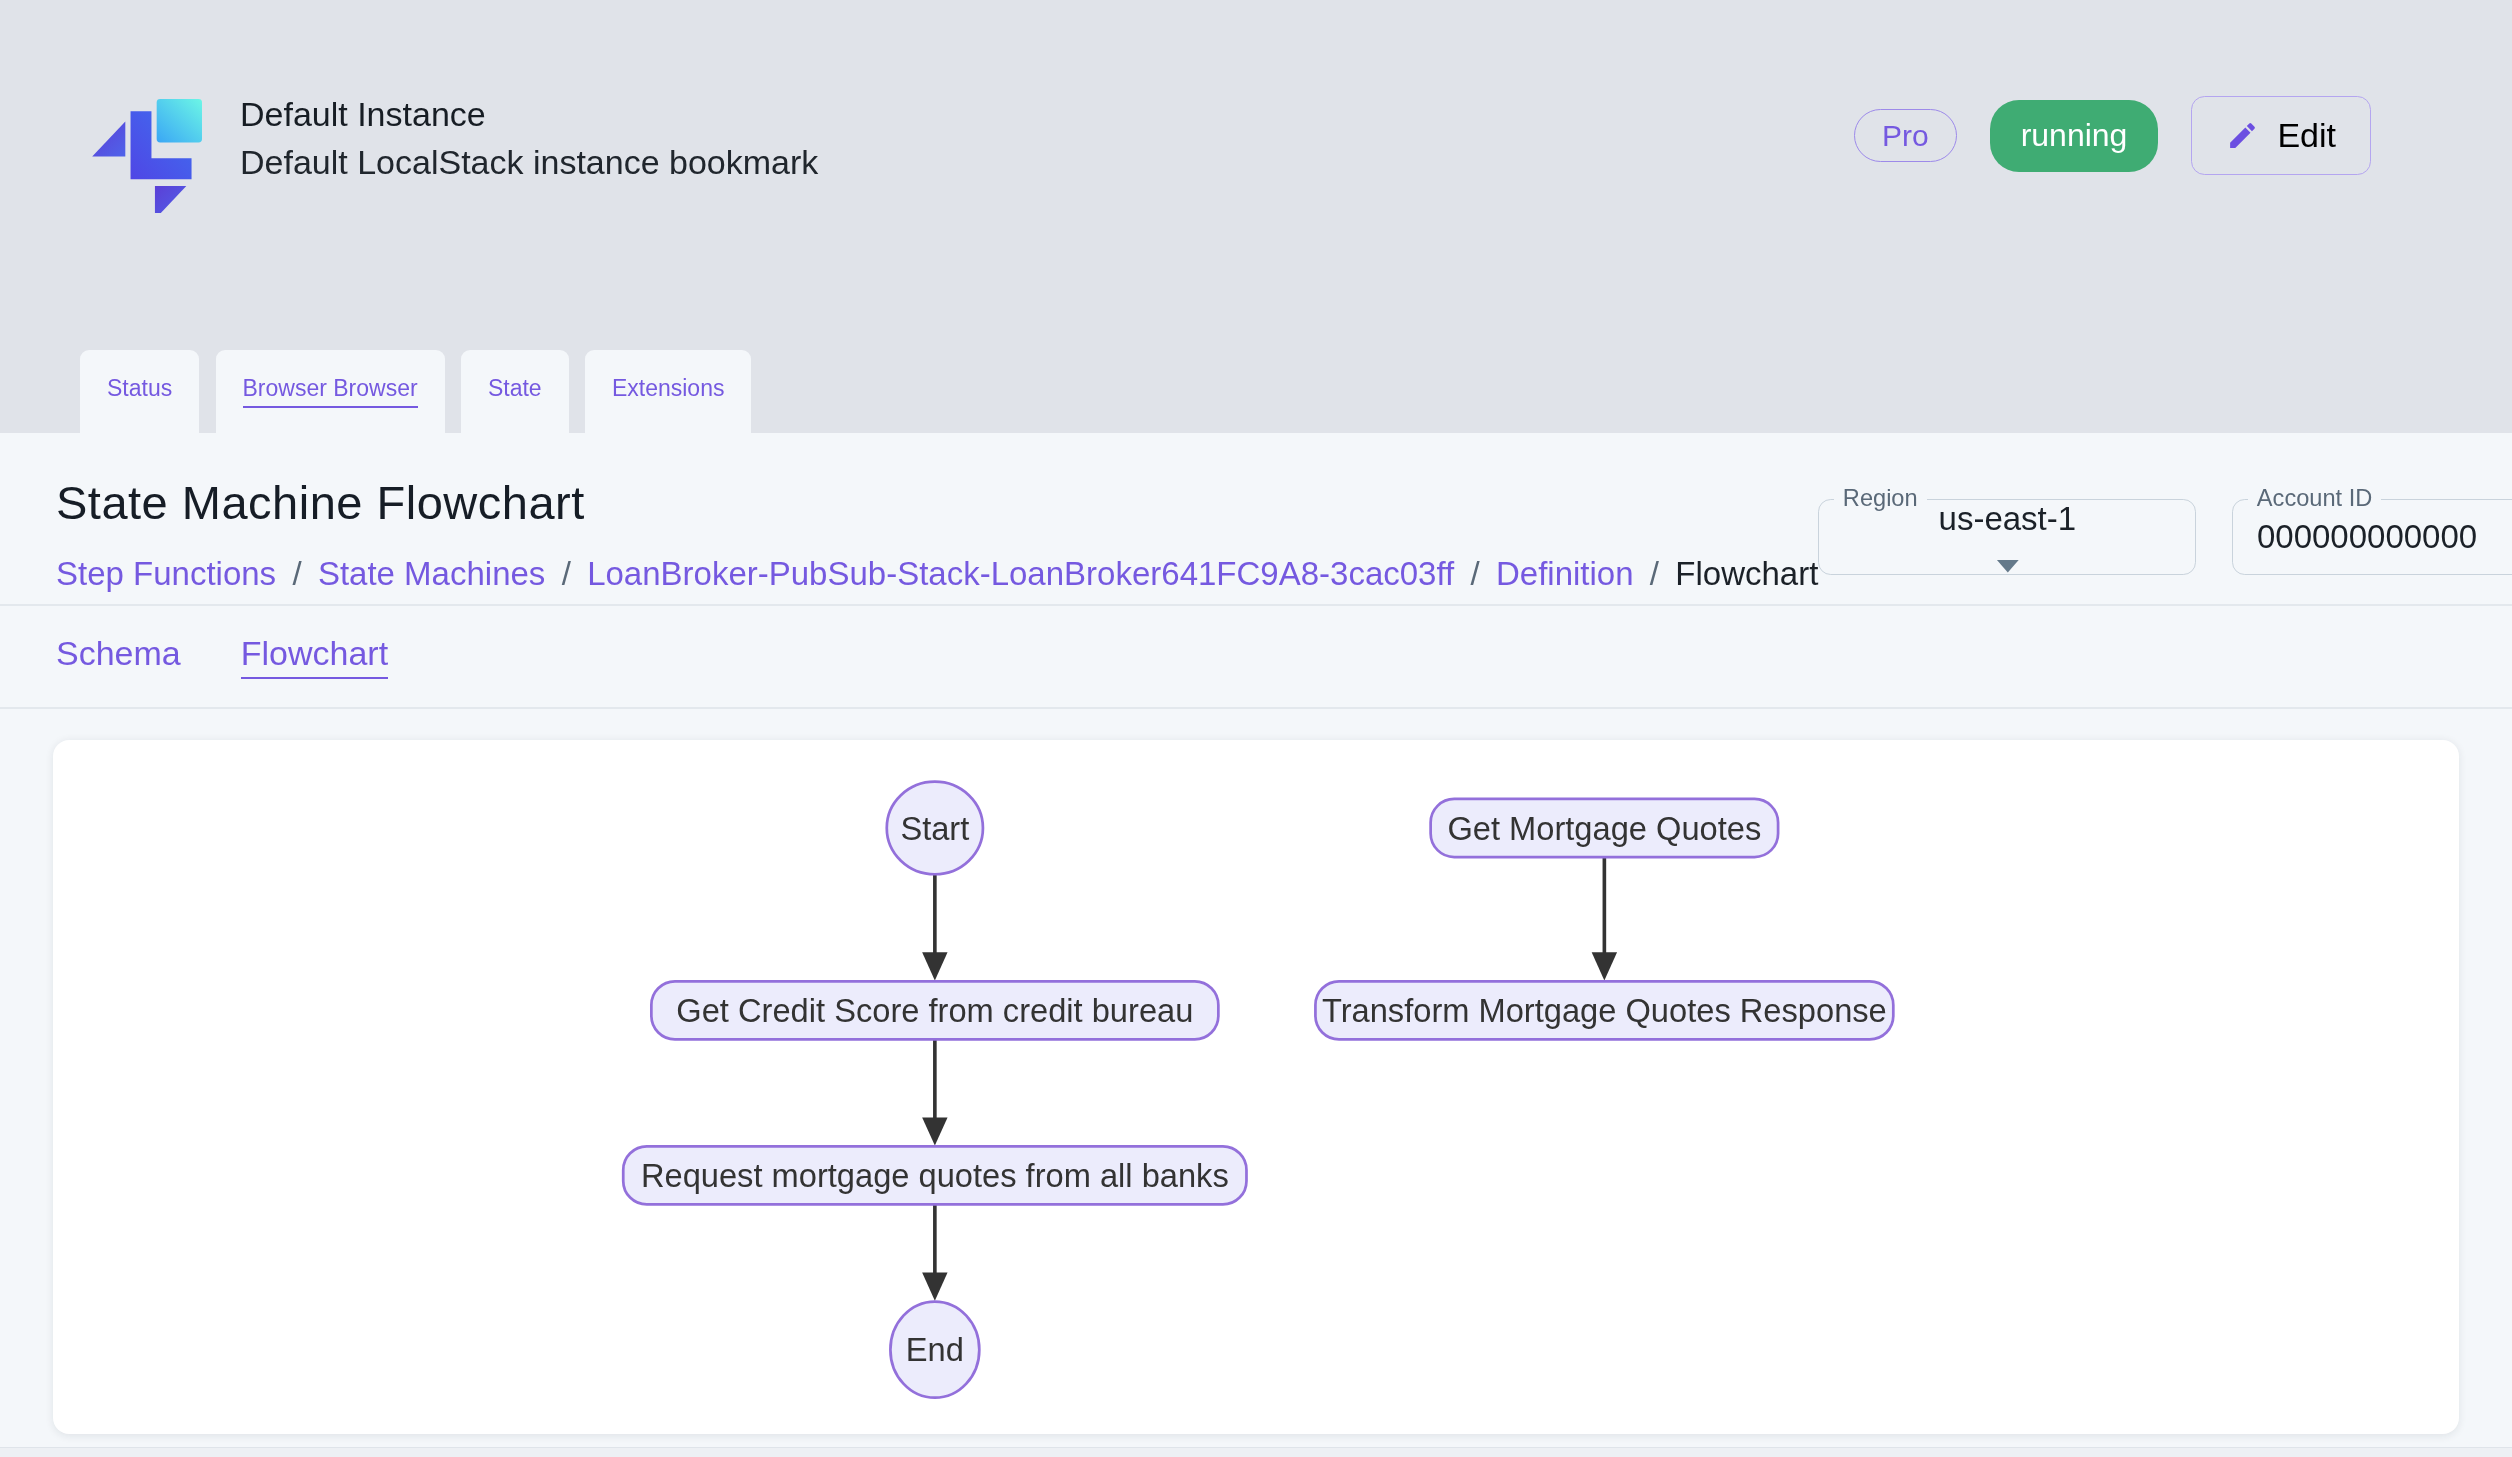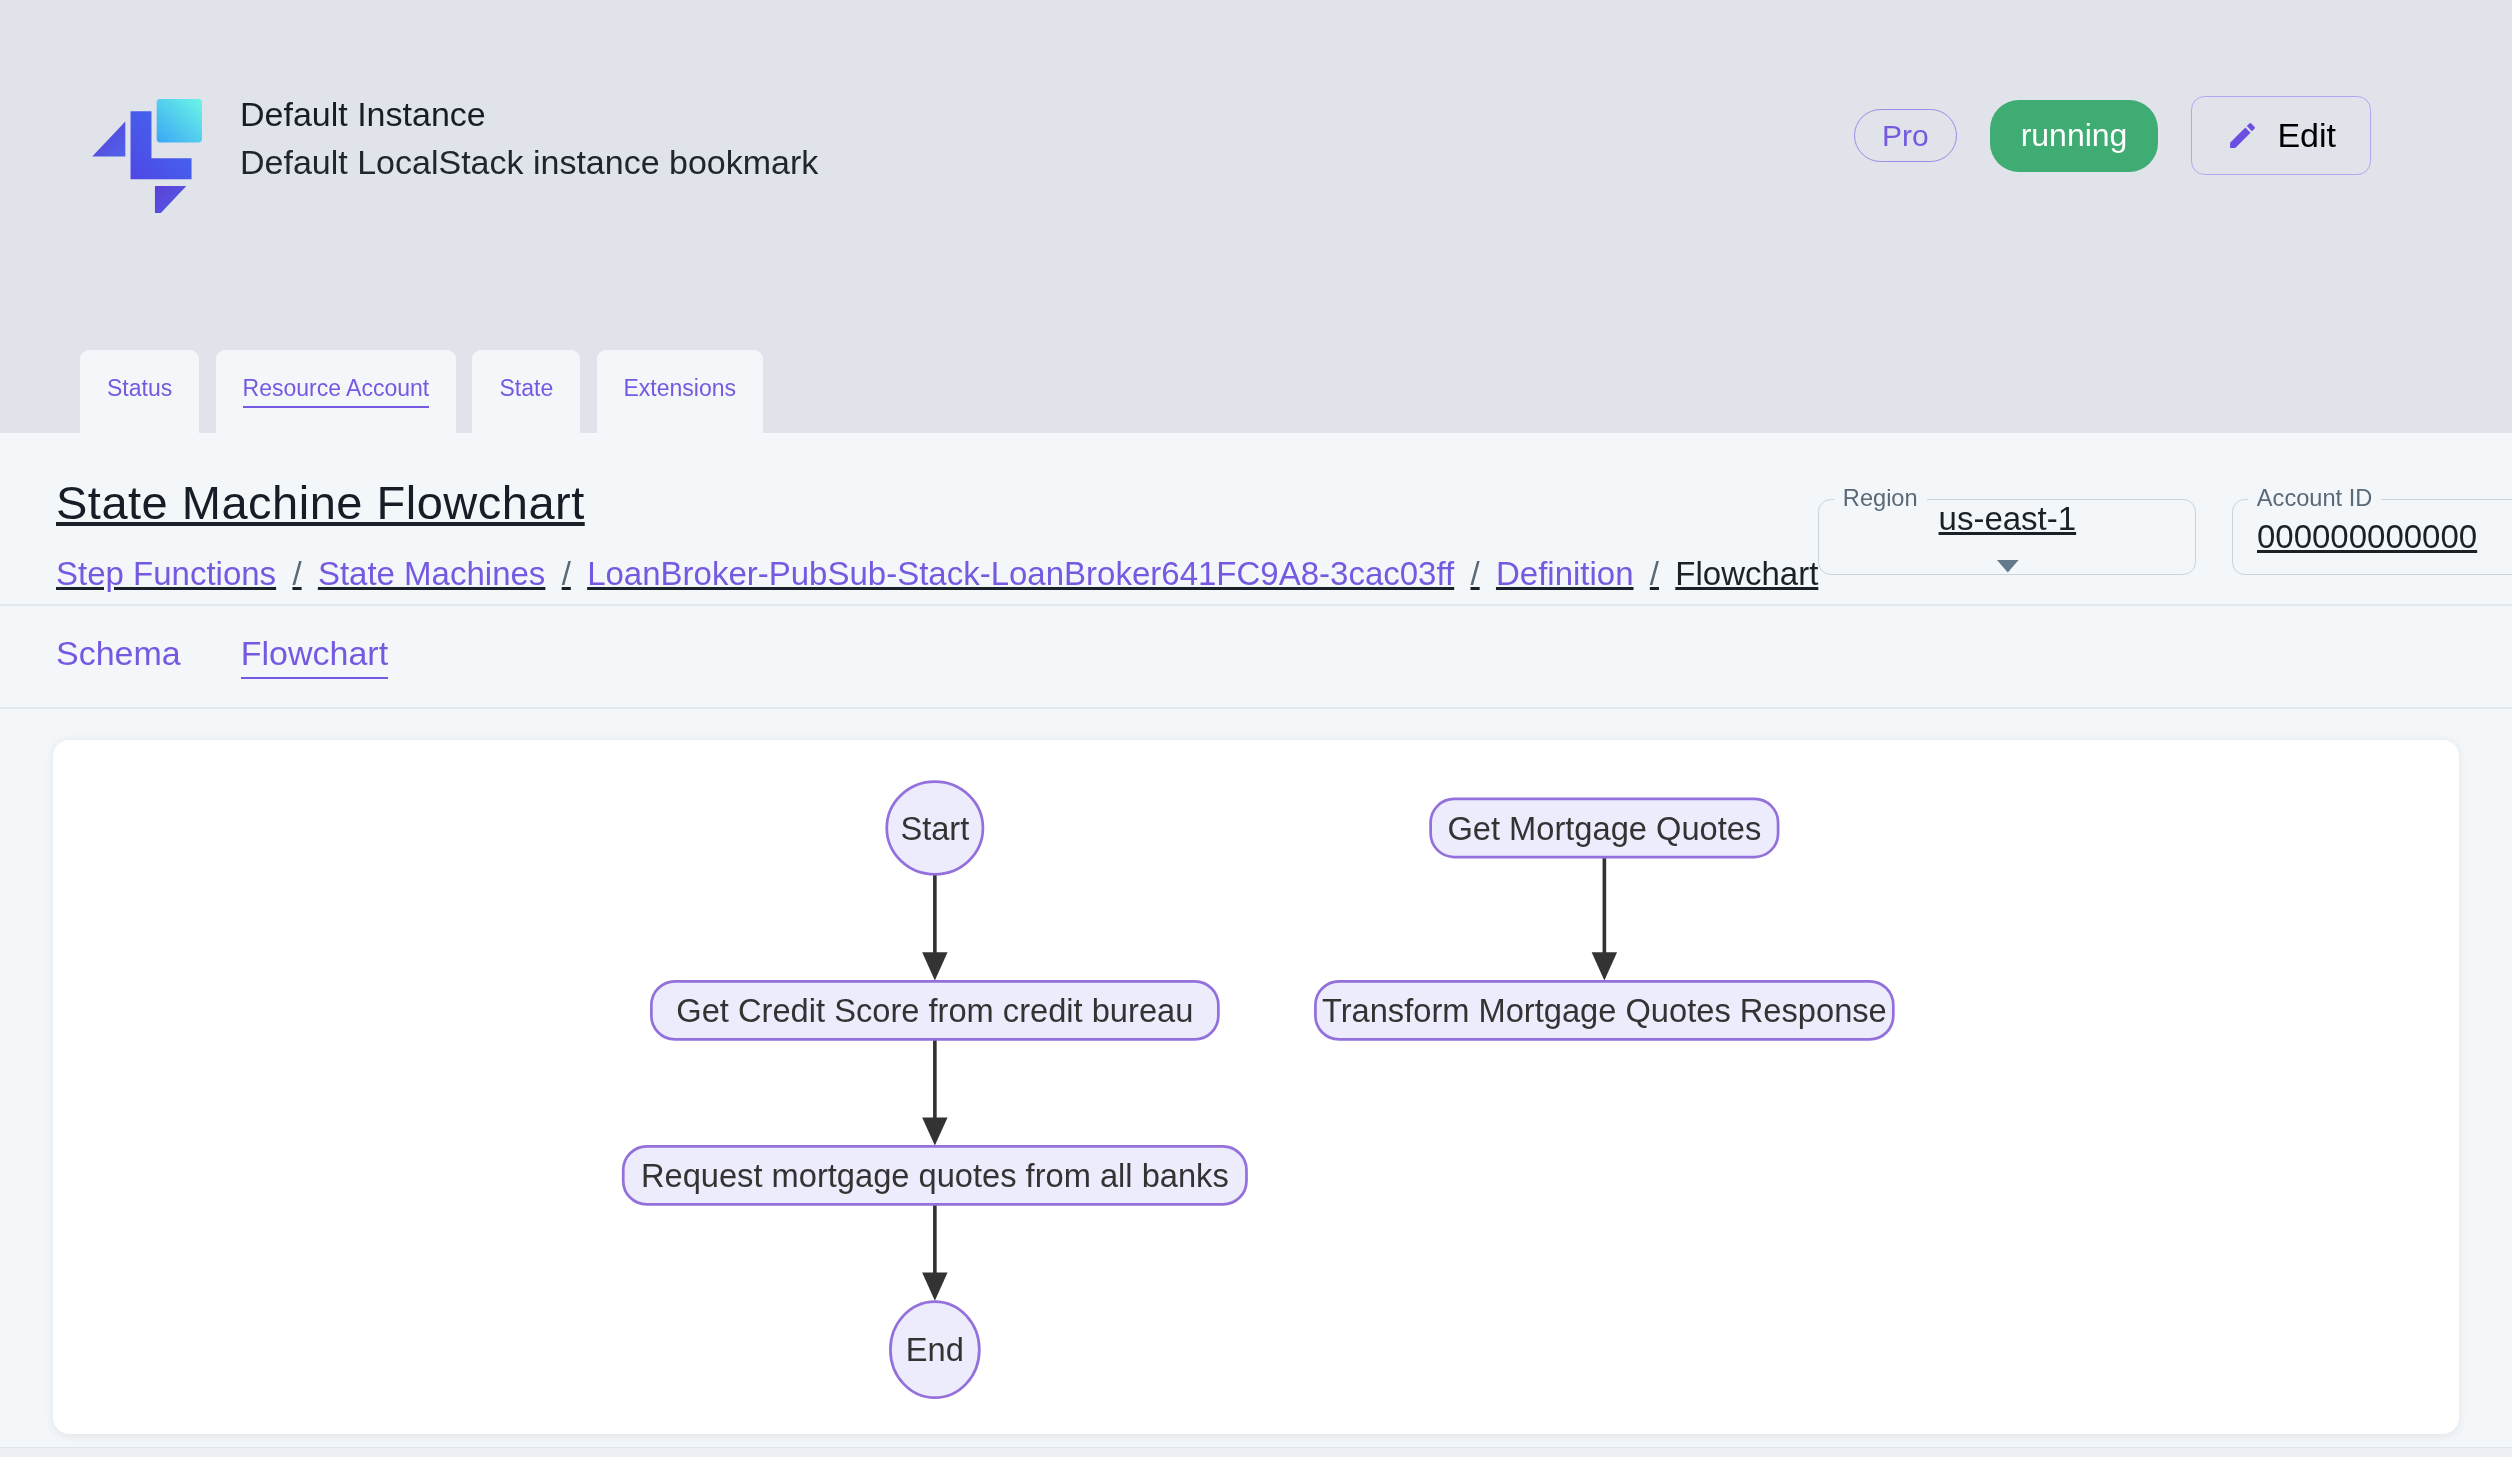--- a/index.html
+++ b/index.html
@@ -31,21 +31,21 @@
   .tabs{position:absolute;left:80px;bottom:0;display:flex;gap:16.3px;}
   .tab{height:83px;padding:0 27px;display:flex;align-items:center;background:#f4f7fa;
        border-radius:9px 9px 0 0;color:#7559e0;font-size:23px;border:none;cursor:pointer;
        font-family:"Liberation Sans",sans-serif;}
   .tab .tab-label{padding-bottom:3.6px;border-bottom:2.7px solid transparent;}
   .tab.active .tab-label{border-bottom-color:#7559e0;}
 
   
   .panel{position:absolute;top:433px;left:0;right:0;bottom:0;background:#f4f7fa;}
   .panel-head{display:flex;align-items:flex-start;
-              padding:42px 53px 0 56px;height:171px;box-sizing:border-box;text-decoration:underline;}
+              padding:42px 53px 0 56px;height:171px;box-sizing:border-box;}
   .page-title{font-size:47px;font-weight:500;color:#161d26;margin:0 0 25.4px 0;letter-spacing:0.5px;}
   .breadcrumb{display:flex;align-items:center;gap:16.3px;font-size:33px;white-space:nowrap;}
   .breadcrumb a{color:#7559e0;text-decoration:none;cursor:pointer;}
   .breadcrumb .sep{color:#5a6978;}
   .breadcrumb .current{color:#1b2128;}
 
   .head-fields{display:flex;gap:36px;margin-top:23.6px;flex:none;}
   .field{position:relative;height:76px;border:1.8px solid #c9d3dc;border-radius:12.7px;
          display:flex;align-items:center;padding:0 23.6px;box-sizing:border-box;background:transparent;cursor:pointer;}
   .field .flabel{position:absolute;top:-15.4px;left:14.5px;background:#f4f7fa;padding:0 9px;
@@ -116,21 +116,21 @@
         </svg>
         <span>Edit</span>
       </button>
     </div>
 
     <div class="tabs">
       <button class="tab">
         <span class="tab-label">Status</span>
       </button>
       <button class="tab active">
-        <span class="tab-label">Resource Account</span>
+        <span class="tab-label">Browser Browser</span>
       </button>
       <button class="tab">
         <span class="tab-label">State</span>
       </button>
       <button class="tab">
         <span class="tab-label">Extensions</span>
       </button>
     </div>
   </div>
 

